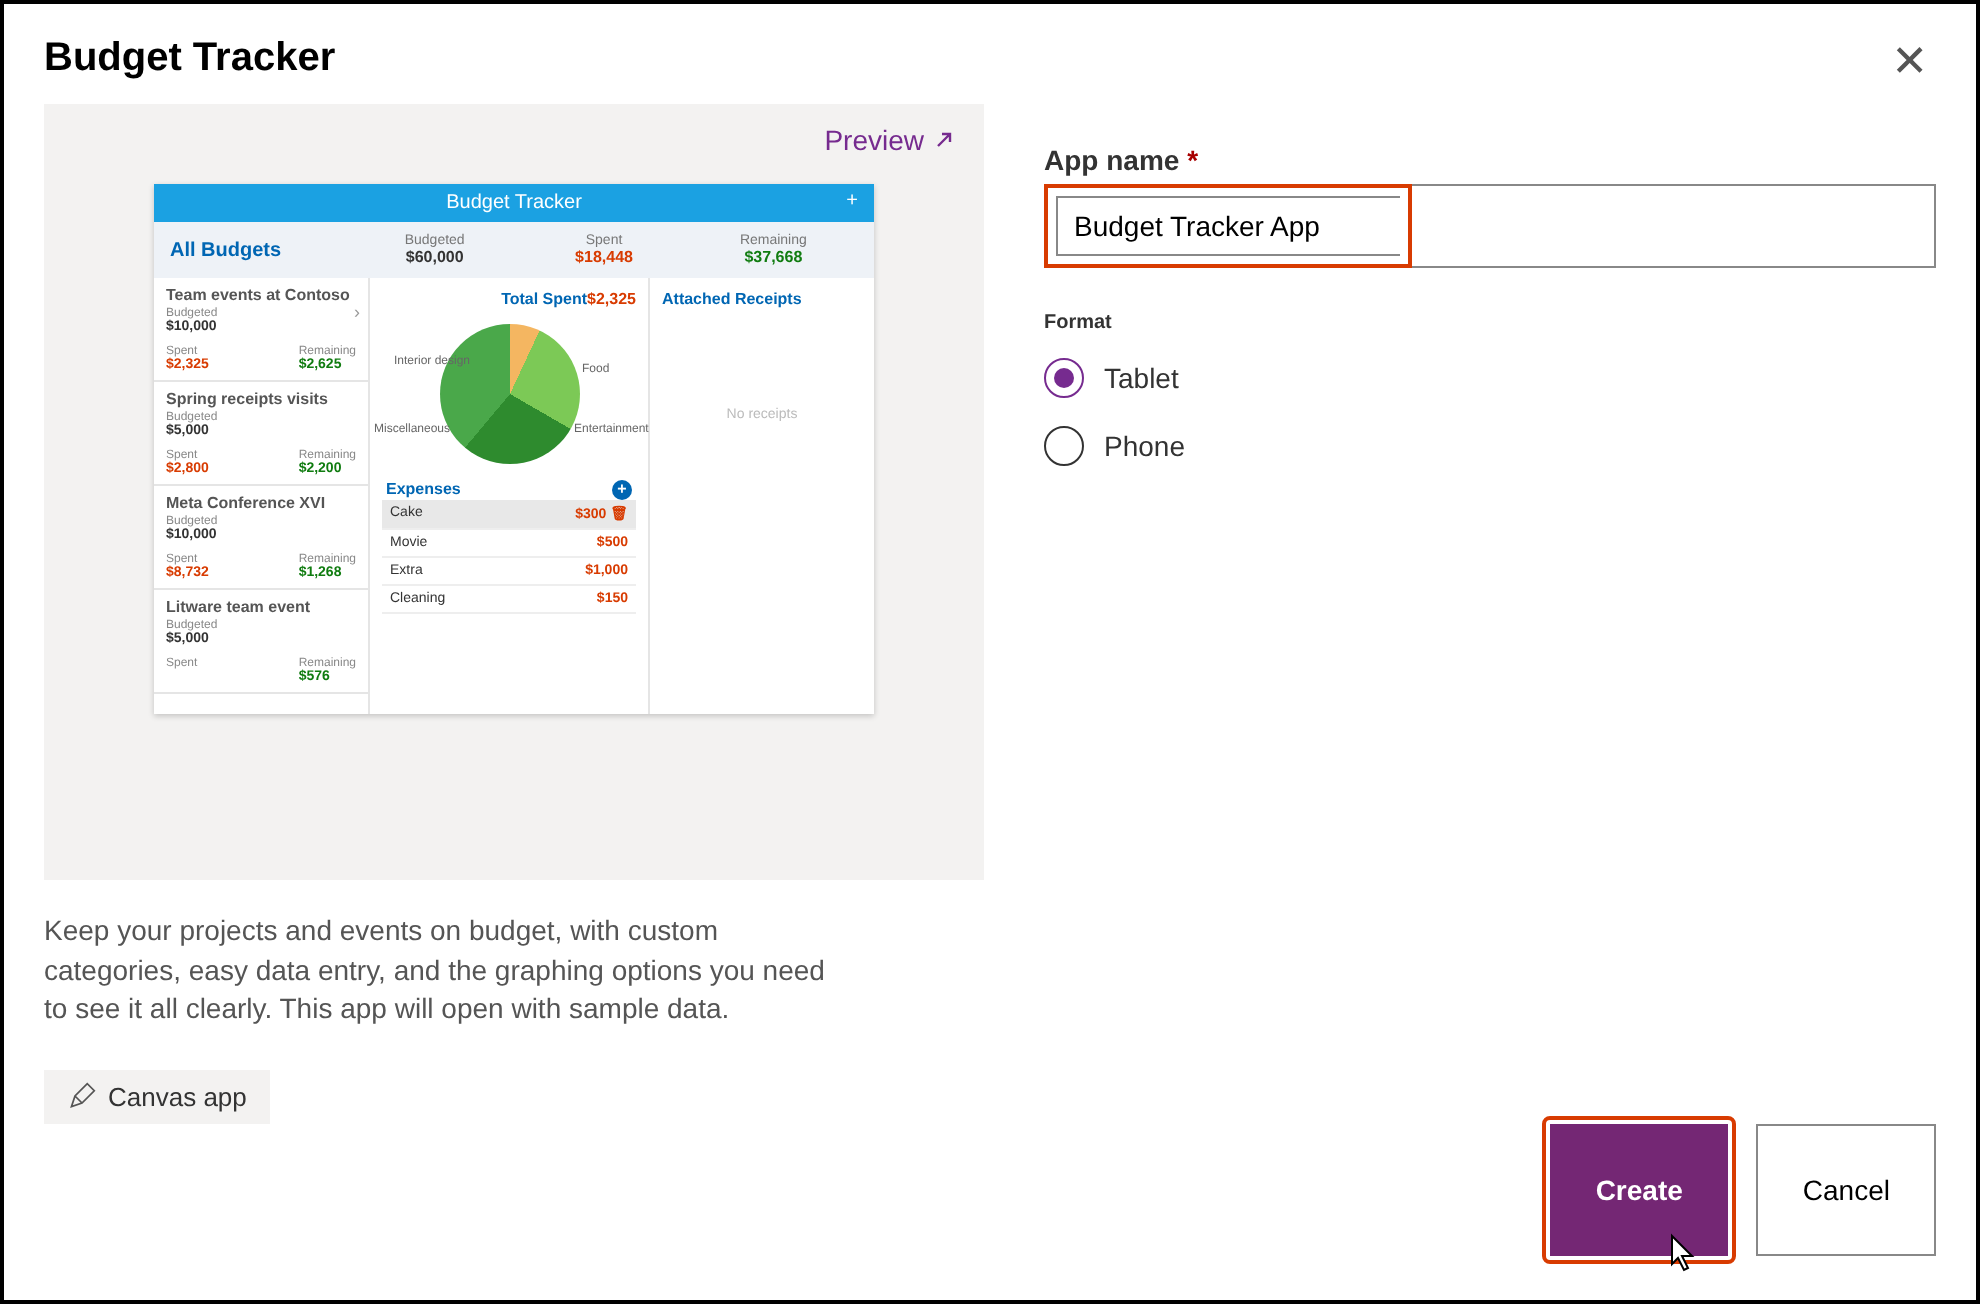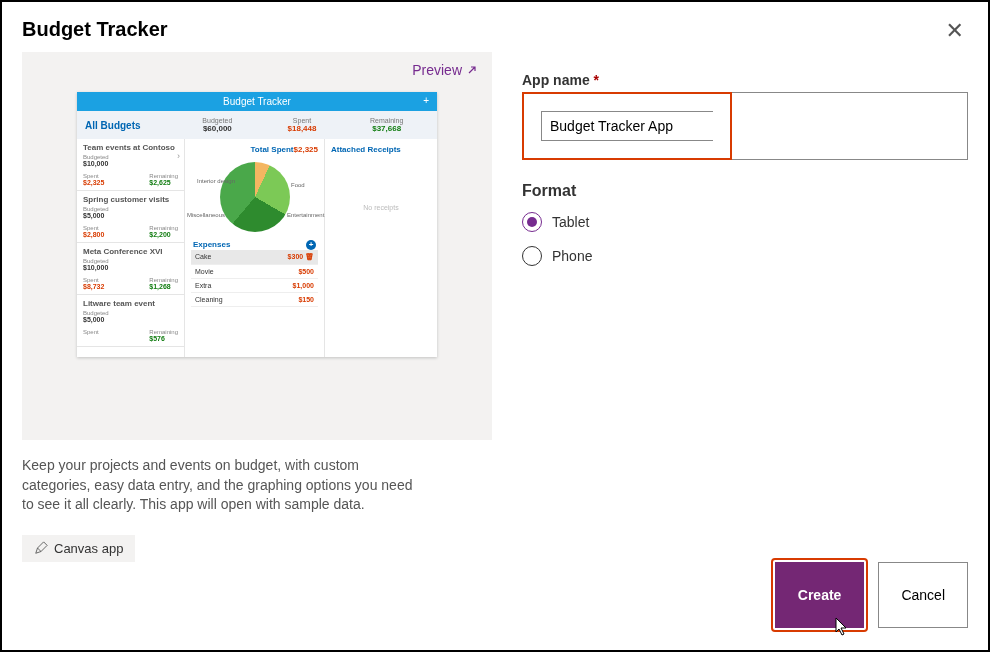--- a/index.html
+++ b/index.html
@@ -46,26 +46,26 @@
   .pie-labels { position:relative; font-size:6px; color:#666;}
   .pie-labels span { position:absolute;}
 
   .description { margin-top:16px; font-size:14px; color:#555; line-height:1.4; max-width:400px;}
   .app-badge { margin-top:20px; display:inline-flex; align-items:center; gap:6px; background:#f3f2f1; padding:6px 12px; font-size:13px; color:#333;}
   .app-badge svg { width:14px; height:14px;}
 
   .field-label { font-size:14px; color:#333; font-weight:600; margin-bottom:4px; }
   .req { color:#a80000; }
   .text-input { width:100%; padding:6px 8px; font-size:14px; border:1px solid #888; outline:none;}
-  .input-highlight { border:2px solid #d83b01; display:inline-block; padding:17px;}
+  .input-highlight { border:2px solid #d83b01; display:inline-block; padding:4px;}
   .input-wrap { display:flex;}
   .input-wrap .input-highlight { flex:0 0 auto;}
   .input-wrap .text-input.left { width:172px; border-right:none;}
   .input-wrap .text-input.right { flex:1; border-left:none;}
-  .format-label { margin-top:22px; font-size:16px; font-weight:600; color:#333;}
+  .format-label { margin-top:22px; font-size:10px; font-weight:600; color:#333;}
   .radio-group { margin-top:12px;}
   .radio-row { display:flex; align-items:center; gap:10px; margin-bottom:14px; cursor:pointer;}
   .radio { width:20px; height:20px; border:1px solid #333; border-radius:50%; display:flex; align-items:center; justify-content:center;}
   .radio.selected { border-color:#762b8f;}
   .radio.selected::after { content:""; width:10px; height:10px; background:#762b8f; border-radius:50%;}
   .radio-label { font-size:14px; color:#333;}
 
   .footer { position:absolute; bottom:18px; right:20px; display:flex; gap:10px; align-items:center;}
   .btn { padding:24px 22px; font-size:14px; border:1px solid #888; background:#fff; cursor:pointer;}
   .btn-primary { background:#742774; color:#fff; border:1px solid #742774; font-weight:600;}
@@ -122,21 +122,21 @@
                     <div class="v" style="color:#d83b01">$2,325</div>
                   </div>
     <div>
                     <div class="lb">Remaining</div>
                     <div class="v" style="color:#107c10">$2,625</div>
                   </div>
                 </div>
     <div class="chev">›</div>
               </div>
               <div class="side-item">
-                <div class="ti">Spring customer visits</div>
+                <div class="ti">Spring receipts visits</div>
     <div class="lb">Budgeted</div>
                 <div class="v">$5,000</div>
     <div class="row2">
                   <div>
                     <div class="lb">Spent</div>
                     <div class="v" style="color:#d83b01">$2,800</div>
                   </div>
     <div>
                     <div class="lb">Remaining</div>
                     <div class="v" style="color:#107c10">$2,200</div>

